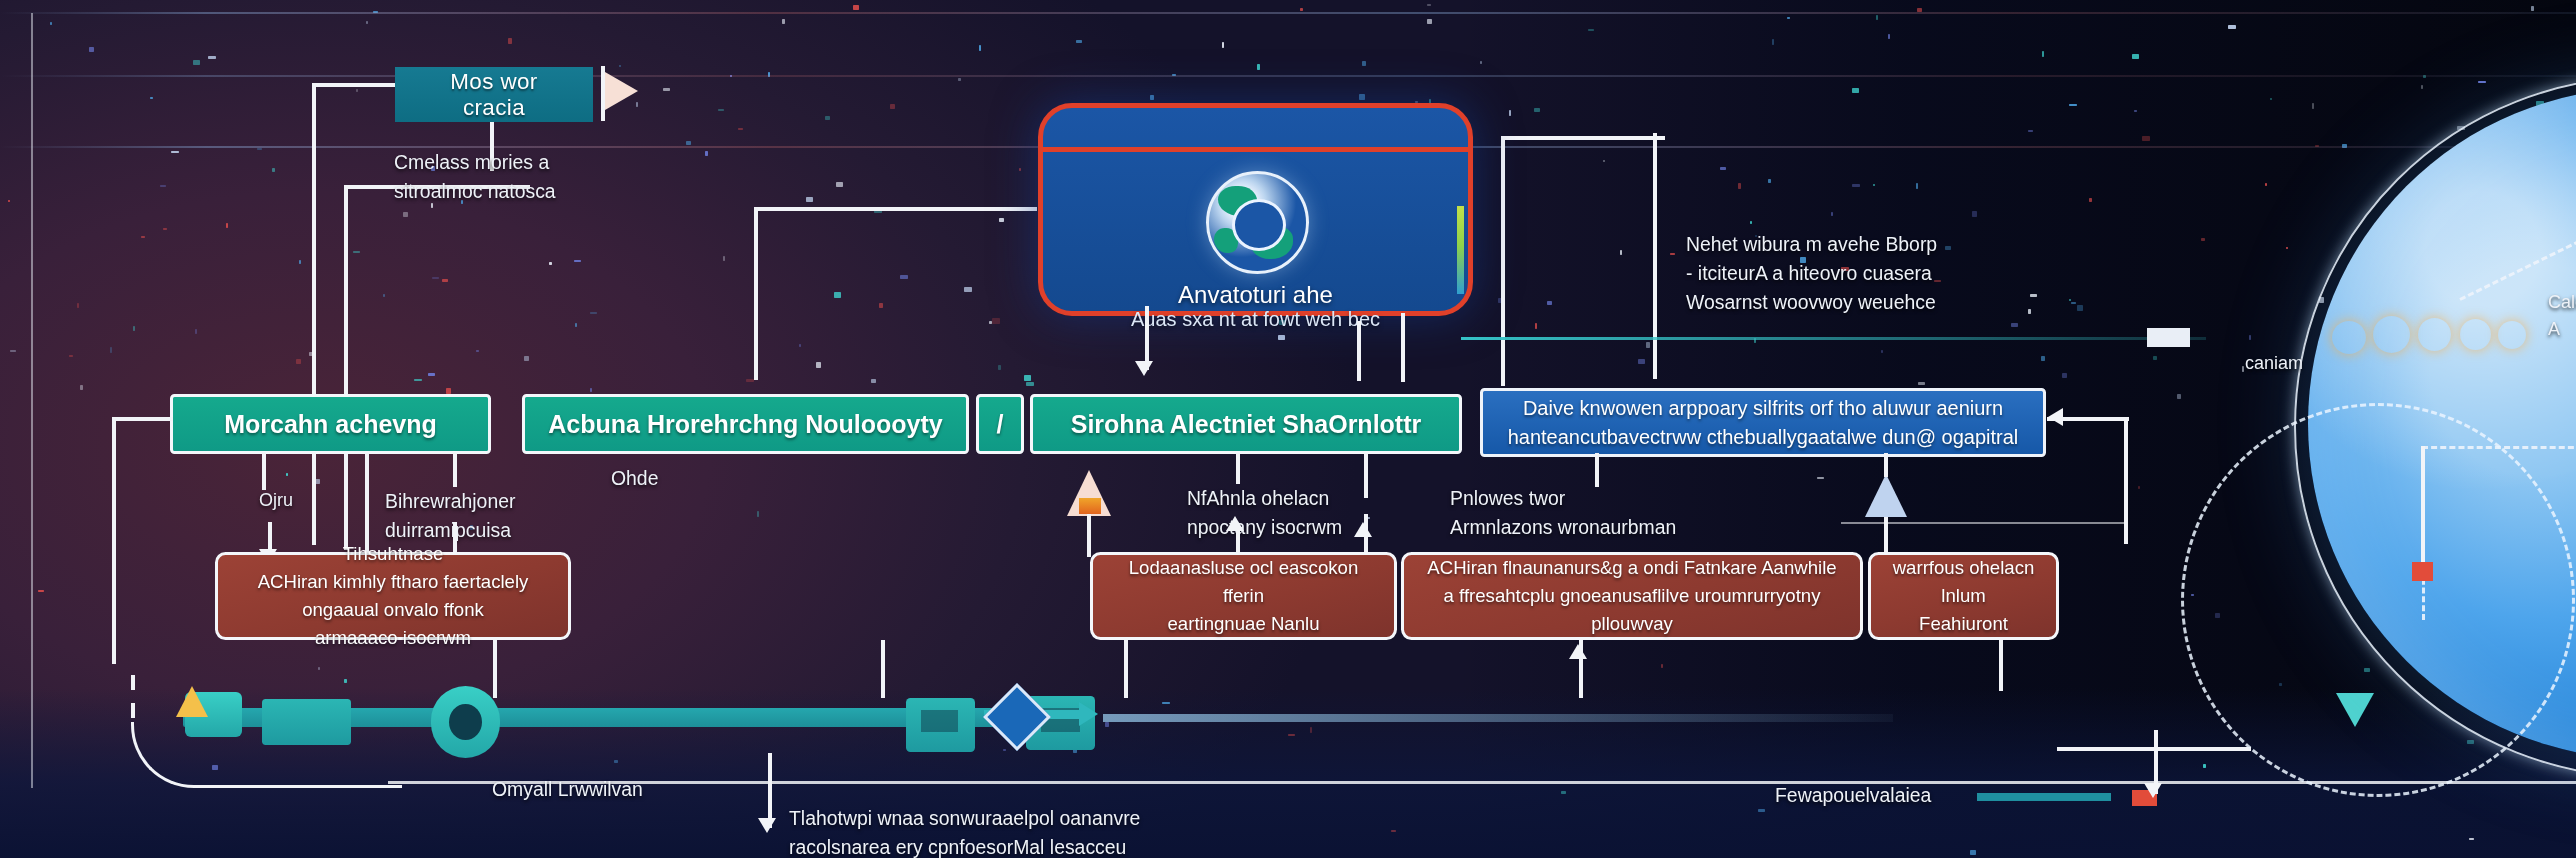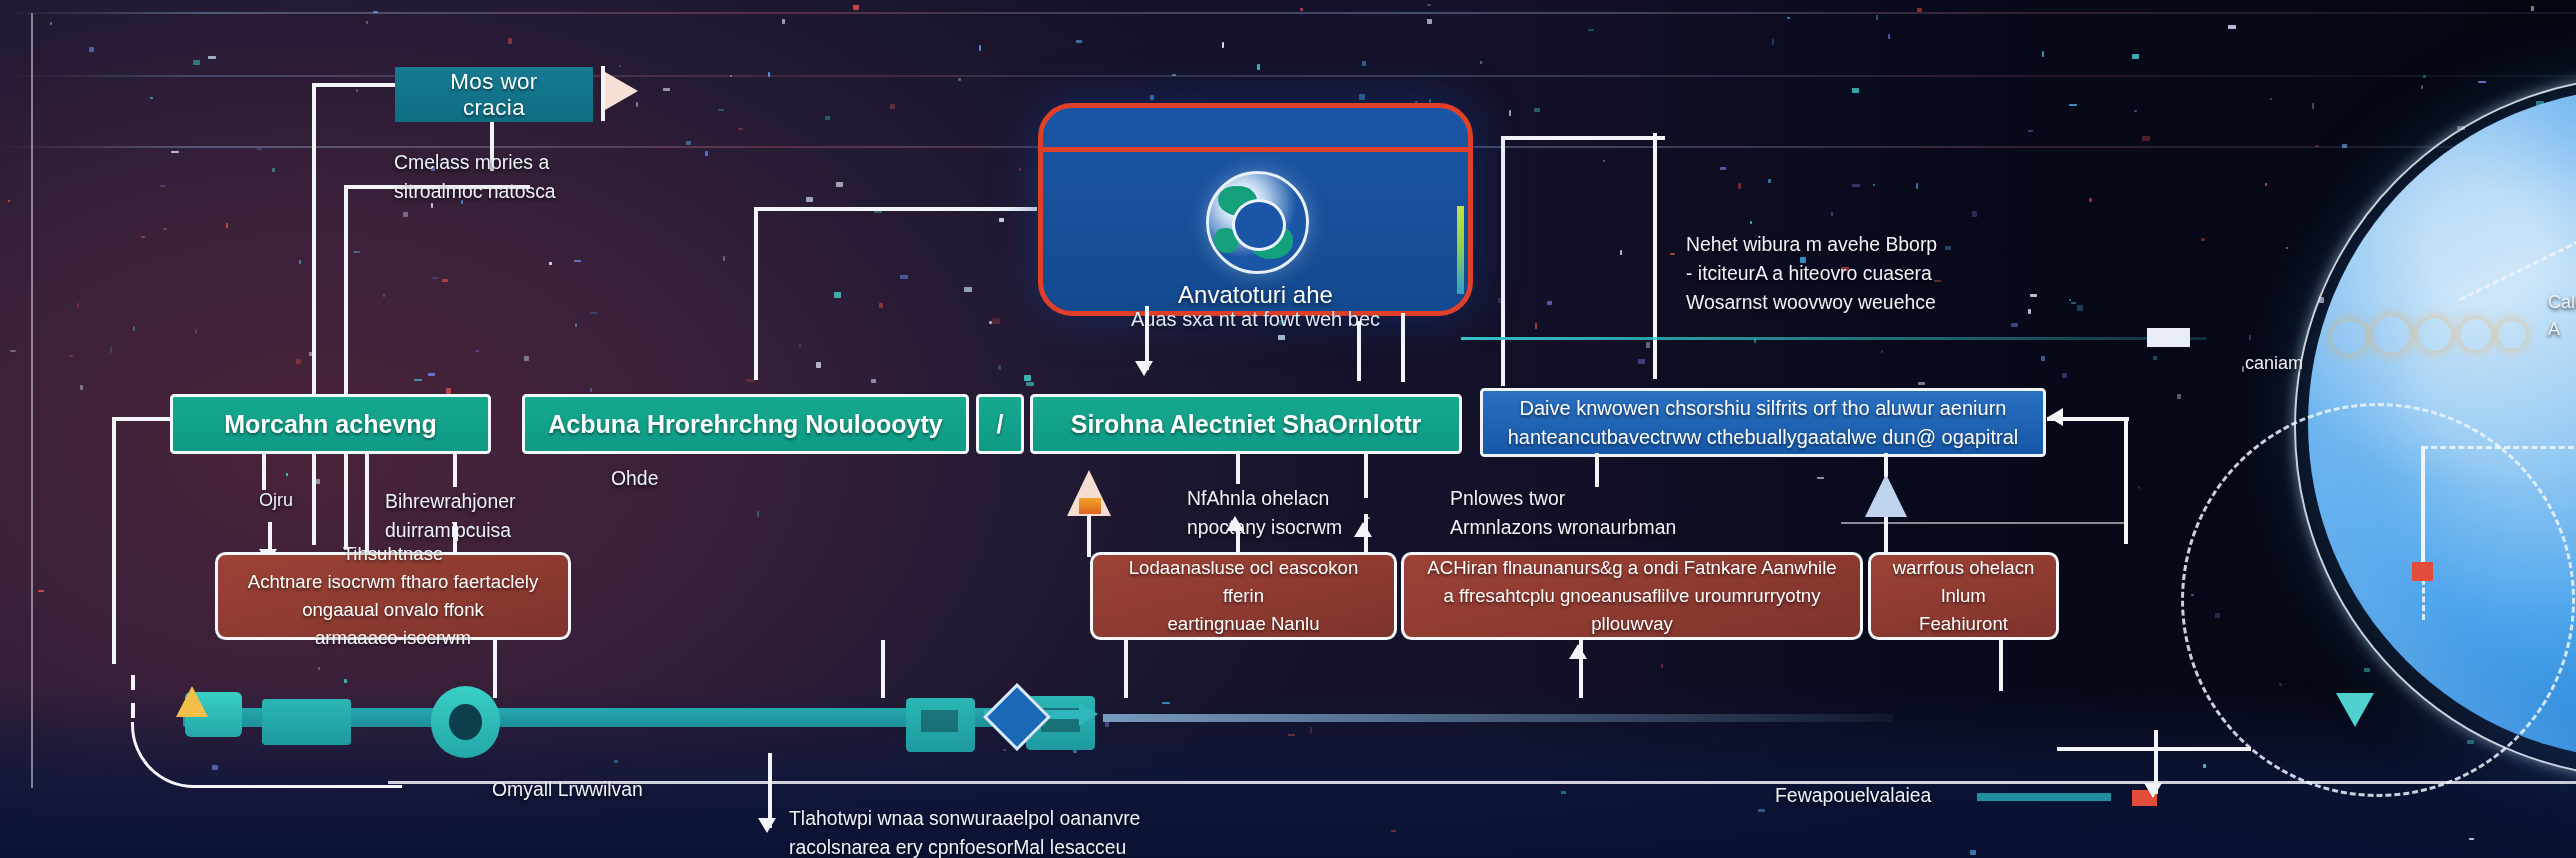--- a/index.html
+++ b/index.html
@@ -409,21 +409,21 @@
   <div class="node teal-bar" style="left:170px;top:394px;width:321px;height:60px;">
     <span>Morcahn achevng</span>
   </div>
   <div class="node teal-bar" style="left:976px;top:394px;width:48px;height:60px;">
     <span>/</span>
   </div>
   <div class="node teal-bar" style="left:1030px;top:394px;width:432px;height:60px;">
     <span>Sirohna Alectniet ShaOrnlottr</span>
   </div>
   <div class="node blue-bar" style="left:1480px;top:388px;width:566px;height:69px;flex-direction:column;">
-    <span>Daive knwowen chsorshiu silfrits orf tho aluwur aeniurn</span>
+    <span>Daive knwowen arppoary silfrits orf tho aluwur aeniurn</span>
     <span>hanteancutbavectrww cthebuallygaatalwe dun@ ogapitral</span>
   </div>
 
   <div class="line h" style="left:112px;top:417px;width:61px;"></div>
   <div class="line v" style="left:112px;top:417px;height:247px;"></div>
 
   <div class="line h" style="left:2047px;top:417px;width:82px;"></div>
   <div class="arrow-left" style="left:2048px;top:408px;"></div>
   <div class="line v" style="left:2124px;top:417px;height:127px;"></div>
   <div class="line h" style="left:1841px;top:522px;width:285px;opacity:.55;height:2.2px;"></div>
@@ -464,21 +464,21 @@
     <div>Armnlazons wronaurbman</div>
   </div>
   <div class="line v" style="left:1595px;top:453px;height:34px;"></div>
 
   <div class="tri-blue" style="left:1865px;top:474px;"></div>
   <div class="line v" style="left:1884px;top:453px;height:24px;"></div>
   <div class="line v" style="left:1884px;top:517px;height:42px;"></div>
 
   <div class="node rust-box" style="left:215px;top:552px;width:356px;height:88px;flex-direction:column;">
     <span>Tihsuhtnase</span>
-    <span>Achtnare isocrwm ftharo faertaclely</span>
+    <span>ACHiran kimhly ftharo faertaclely</span>
     <span>ongaaual onvalo ffonk</span>
     <span>armaaaco isocrwm</span>
   </div>
   <div class="node rust-box" style="left:1090px;top:552px;width:307px;height:88px;flex-direction:column;">
     <span>Lodaanasluse ocl eascokon fferin</span>
     <span>eartingnuae Nanlu</span>
   </div>
   <div class="node rust-box" style="left:1401px;top:552px;width:462px;height:88px;flex-direction:column;">
     <span>ACHiran flnaunanurs&amp;g a ondi Fatnkare Aanwhile</span>
     <span>a ffresahtcplu gnoeanusaflilve uroumrurryotny</span>

